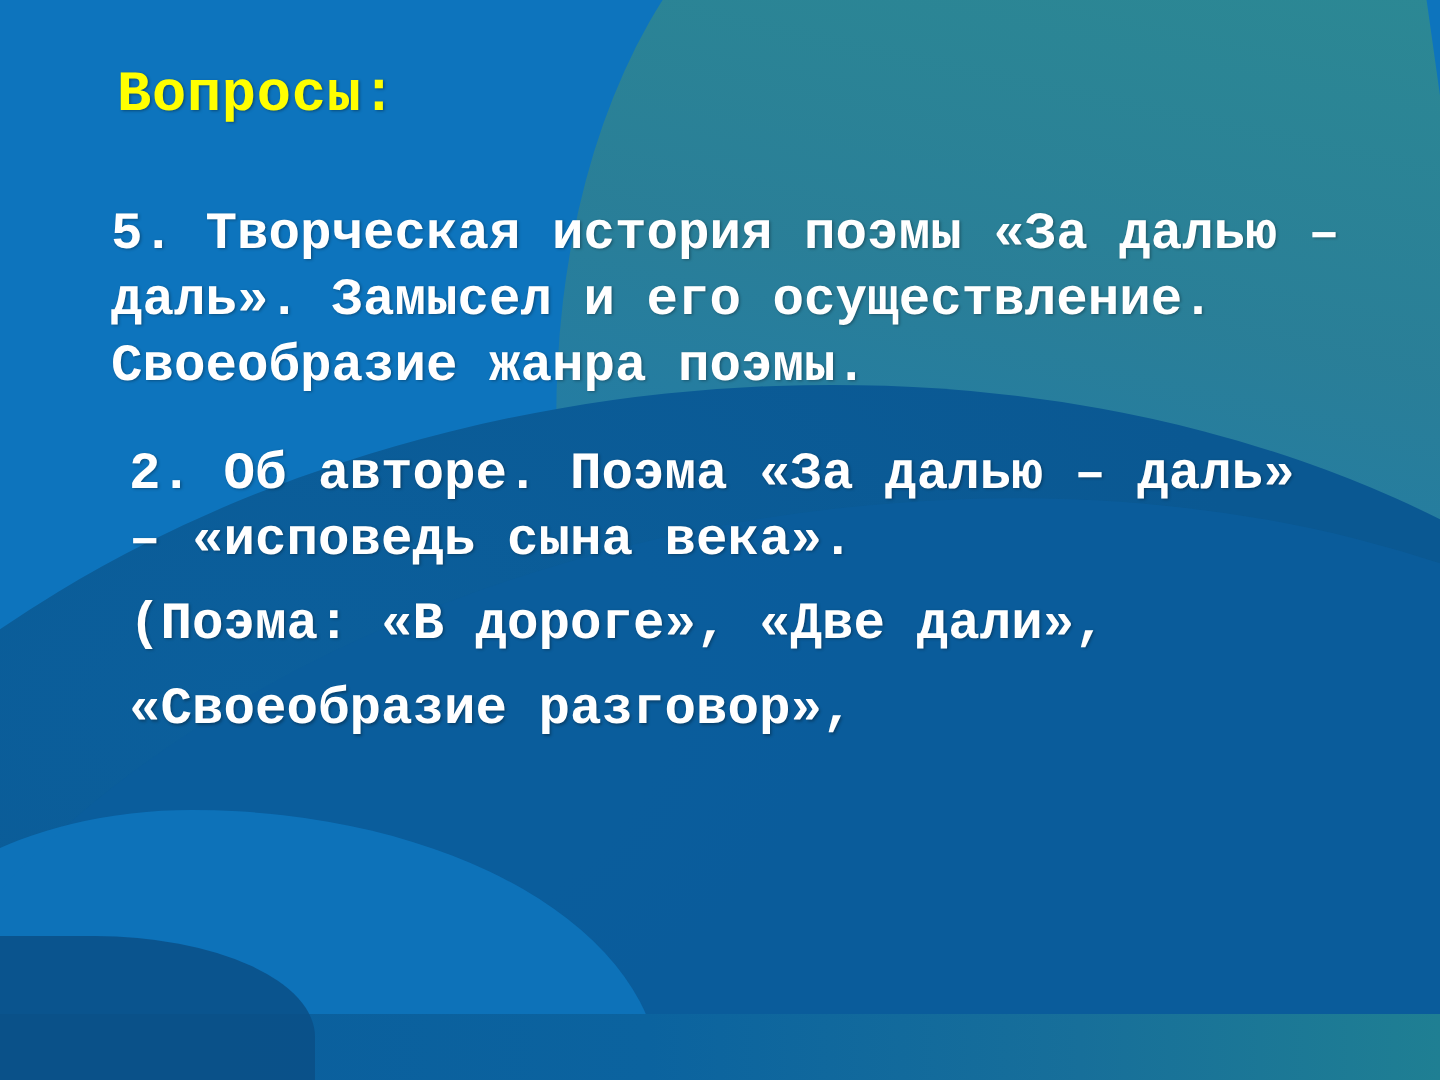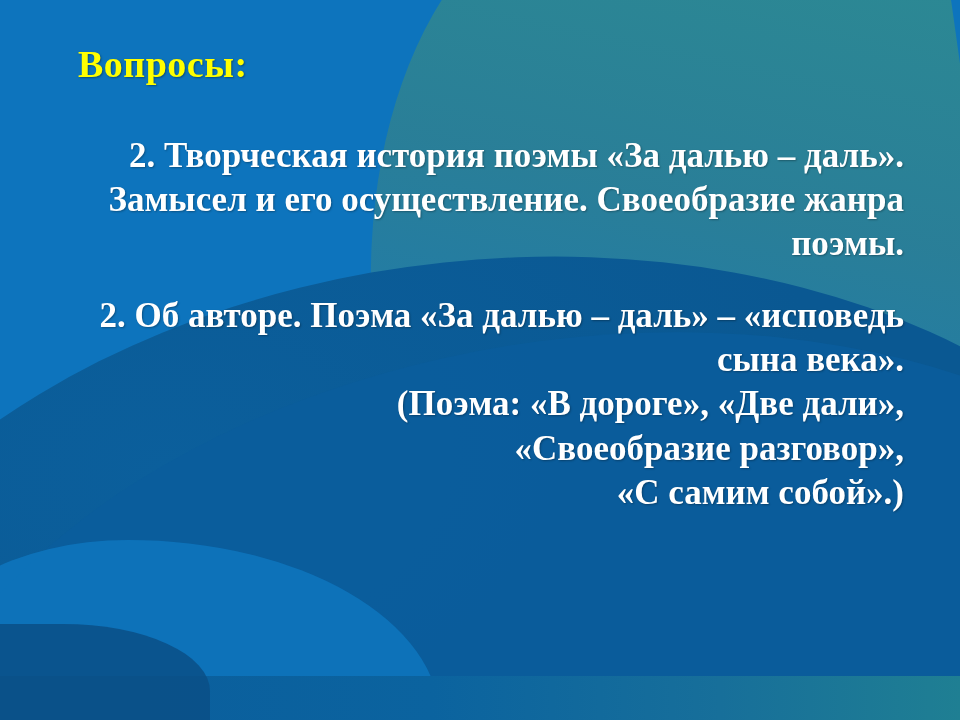--- a/index.html
+++ b/index.html
@@ -6,22 +6,21 @@
     margin: 0;
     padding: 0;
     background: #ffffff;
   }
   #slide {
     position: relative;
     width: 960px;
     height: 720px;
     overflow: hidden;
     background: #0d74bd;
-    font-family: Liberation Serif, serif;
-    text-align: right;
+    font-family: Liberation Mono, monospace;
   }
   
   .bg-base {
     position: absolute;
     inset: 0;
     background: #0d74bd;
   }
   .bg-teal-wedge {
     position: absolute;
     right: -40px;
@@ -108,42 +107,41 @@
     line-height: 1.26;
     text-shadow: 1px 1px 2px rgba(0,0,0,0.3);
   }
   .para {
     margin: 0 0 28px 0;
   }
   .para:last-child {
     margin-bottom: 0;
   }
   .para-tight {
-    margin: 0;
+    margin: 12px;
   }
 </style>
 </head>
 <body>
 
 <div id="slide">
 
   <div class="bg-base"></div>
   <div class="bg-teal-wedge"></div>
   <div class="bg-dark-swoop"></div>
   <div class="bg-dark-swoop2"></div>
   <div class="bg-lower-left"></div>
   <div class="bg-bottom-strip"></div>
   <div class="bg-bottom-left-dark"></div>
 
   <div class="content">
 
     <div class="slide-title">Вопросы:</div>
 
     <div class="body-block">
-      <p class="para">2. Творческая история поэмы «За далью – даль». Замысел и его осуществление. Своеобразие жанра поэмы.</p>
+      <p class="para">5. Творческая история поэмы «За далью – даль». Замысел и его осуществление. Своеобразие жанра поэмы.</p>
       <p class="para-tight">2. Об авторе. Поэма «За далью – даль» – «исповедь сына века».</p>
       <p class="para-tight">(Поэма: «В дороге», «Две дали»,</p>
       <p class="para-tight">«Своеобразие разговор»,</p>
-      <p class="para-tight">«С самим собой».)</p>
     </div>
 
   </div>
 </div>
 
 </body></html>

